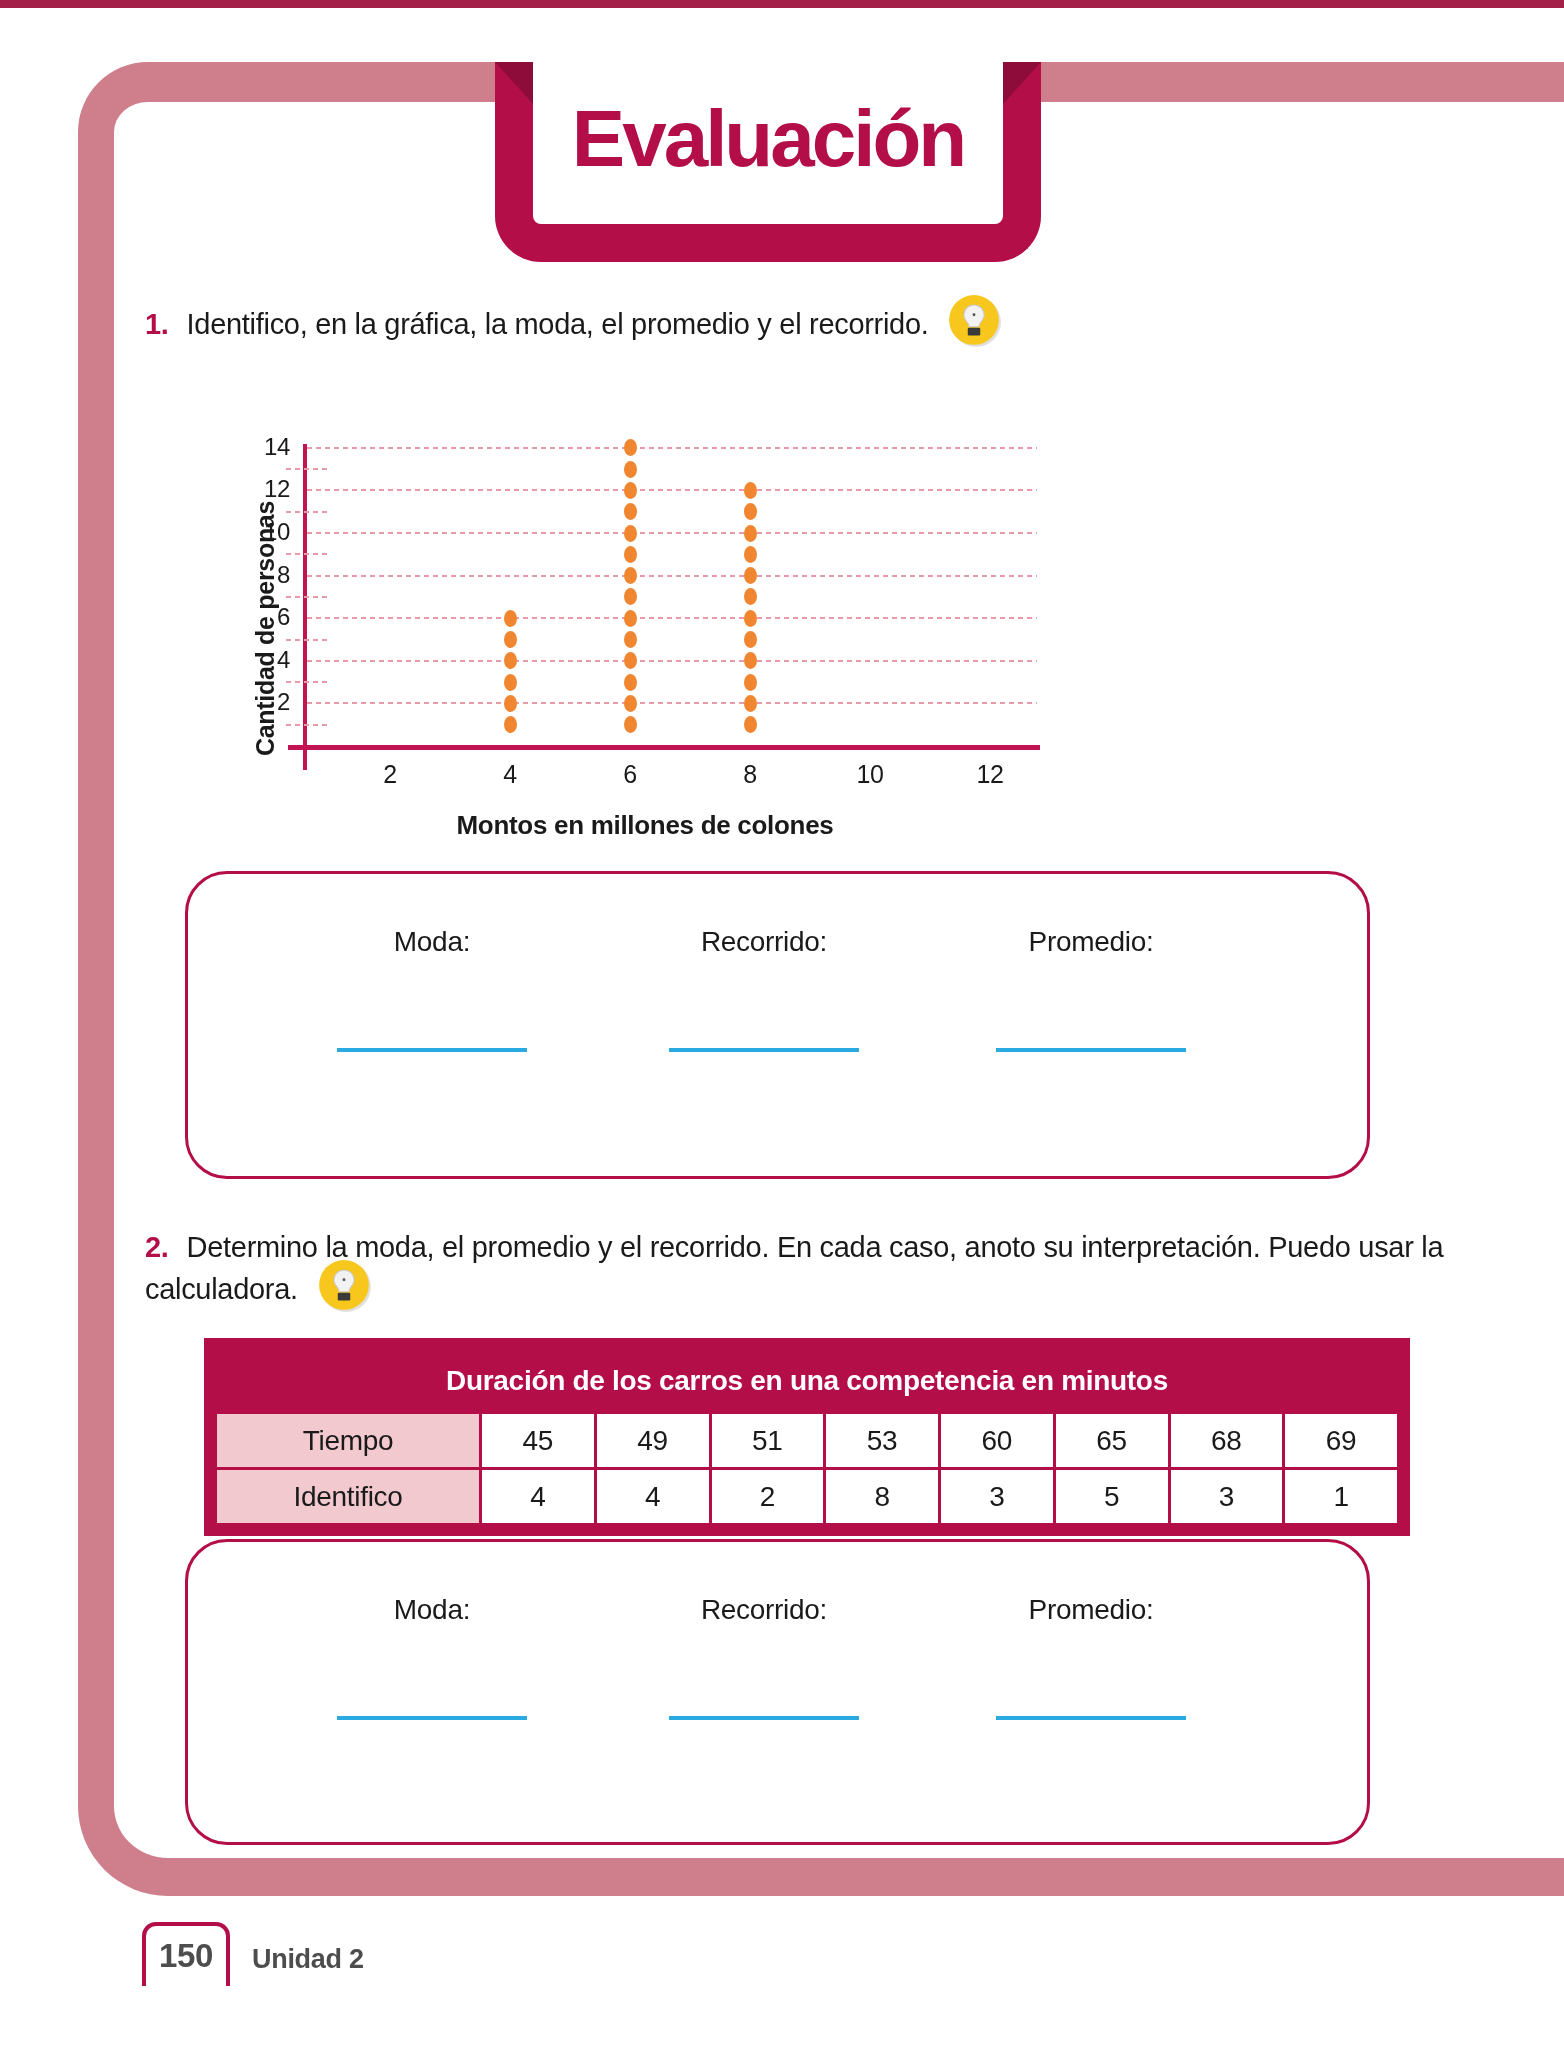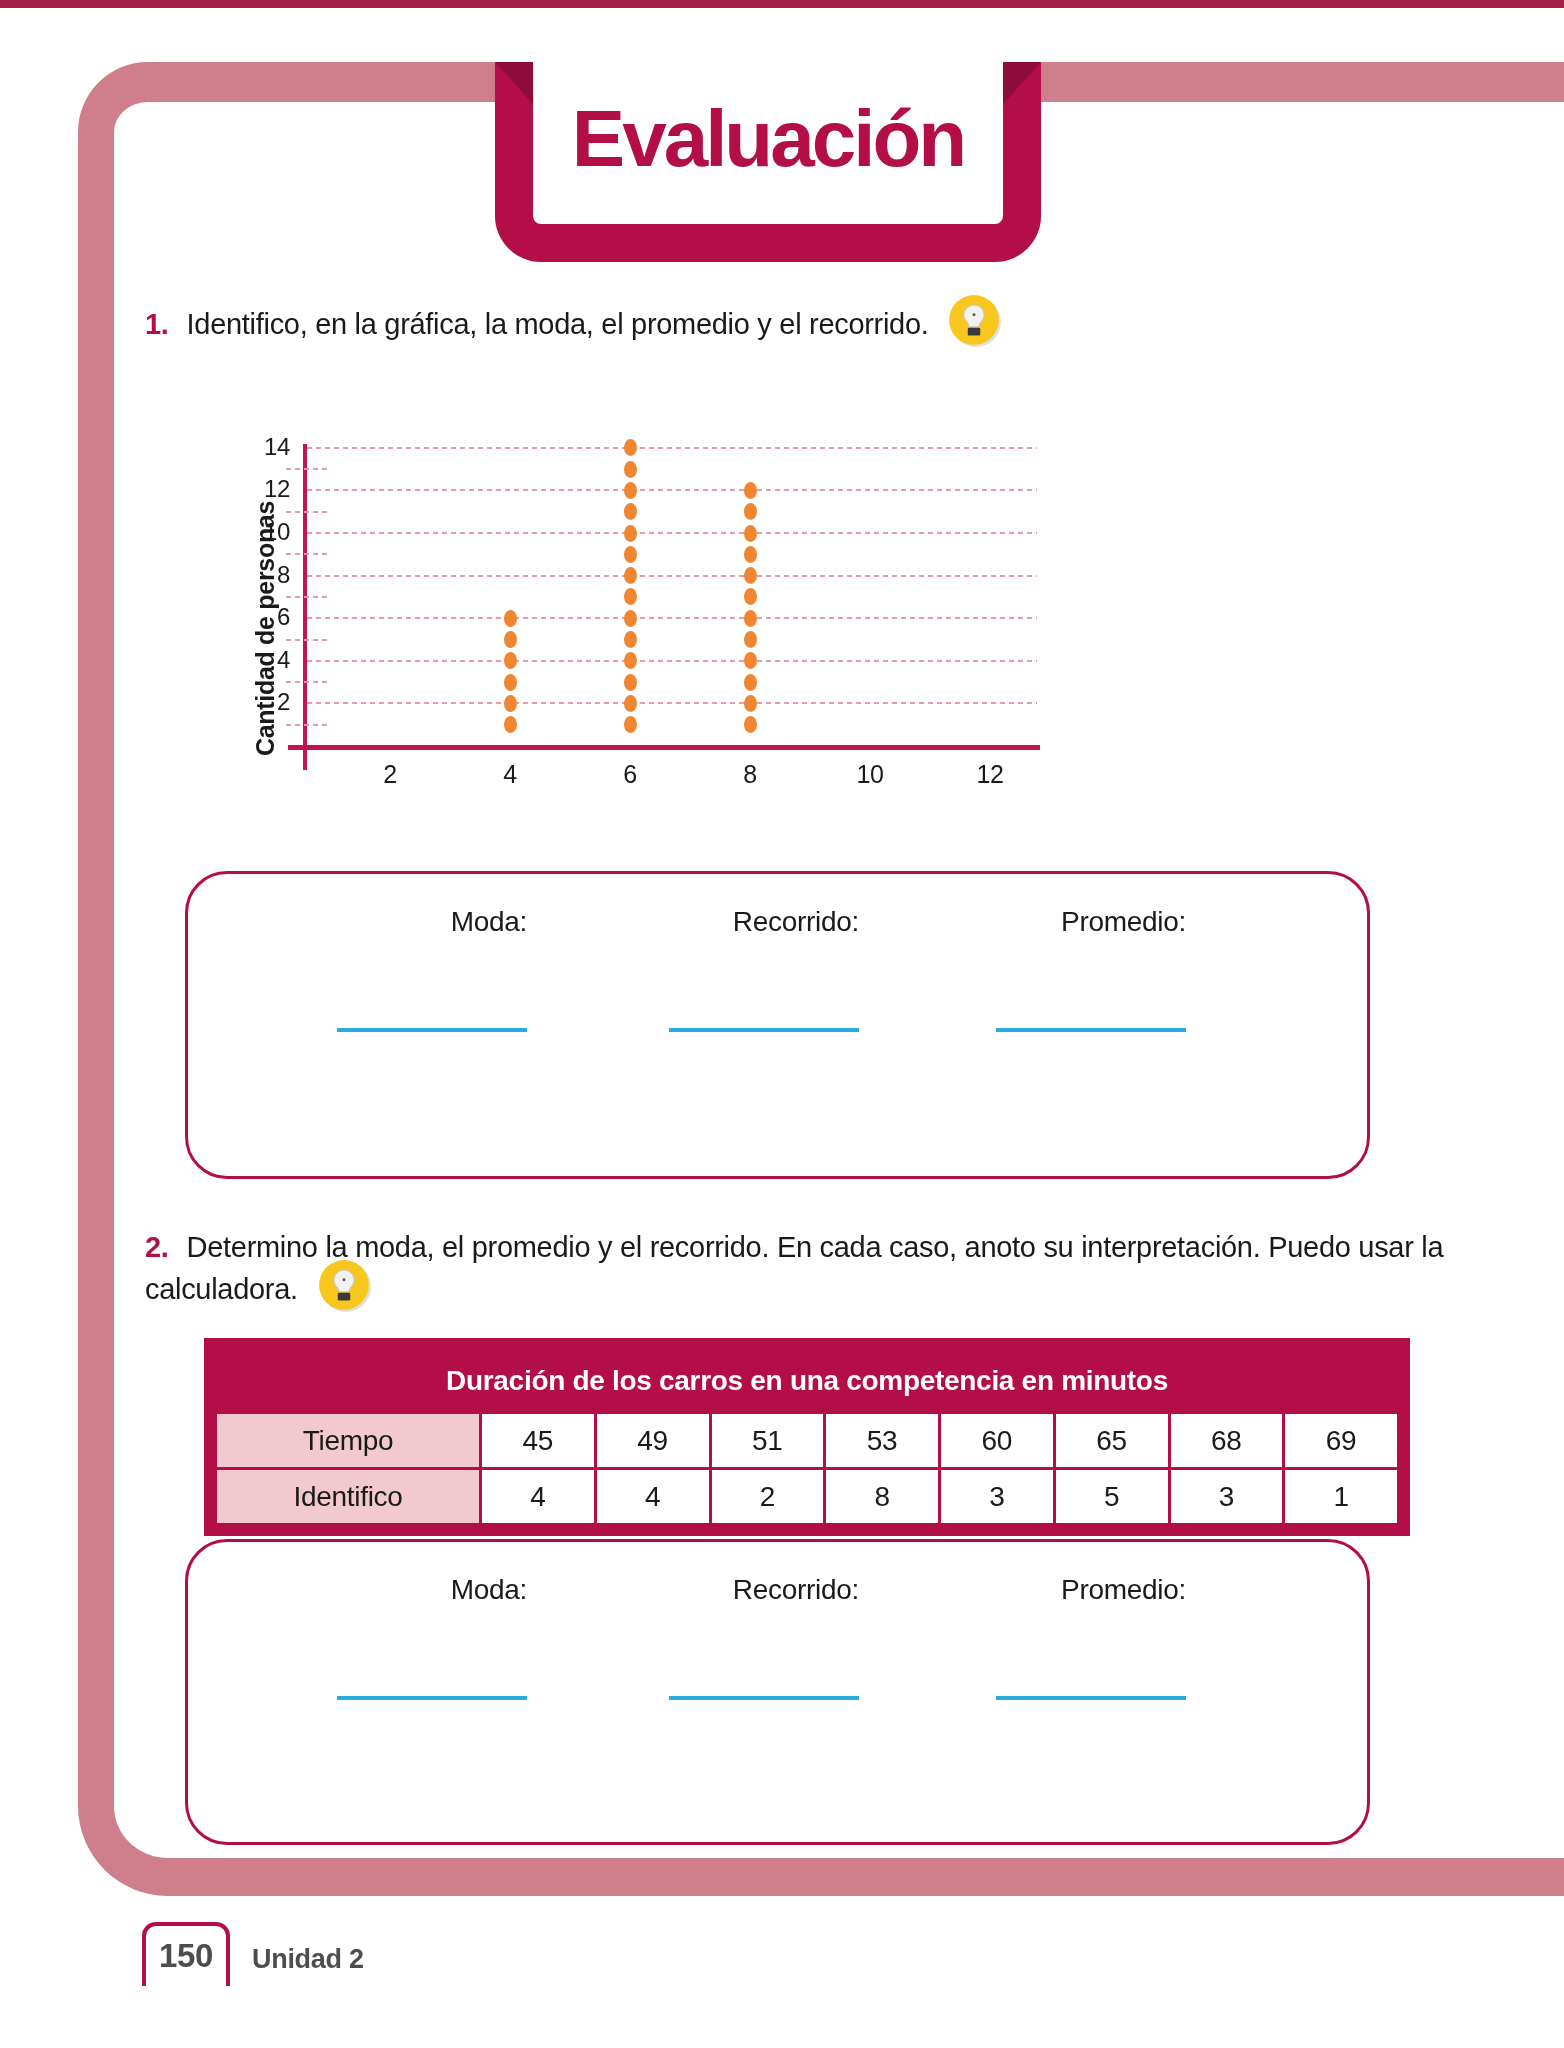--- a/index.html
+++ b/index.html
@@ -52,21 +52,21 @@
   .dot{position:absolute;width:13px;height:17px;border-radius:50%;background:var(--orange);}
   .y-axis-label{position:absolute;left:-95px;top:174px;width:260px;text-align:center;
                 font-size:25px;font-weight:600;transform:rotate(-90deg);}
   .x-axis-label{position:absolute;left:0;top:370px;width:830px;text-align:center;
                 font-size:26px;font-weight:600;}
 
   .answer-box{position:absolute;left:185px;width:1185px;box-sizing:border-box;background:#fff;
               border:3px solid var(--crimson);border-radius:42px;}
   .box1{top:871px;height:308px;}
   .box2{top:1539px;height:306px;}
-  .field{position:absolute;top:32px;width:190px;text-align:right;}
+  .field{position:absolute;top:52px;width:190px;text-align:center;}
   .field.f1{left:149px;} .field.f2{left:481px;} .field.f3{left:808px;}
   .field .lbl{font-size:28px;}
   .field .line{position:absolute;top:122px;left:0;width:190px;height:4px;background:var(--blue);}
 
   .dtable{position:absolute;left:204px;top:1338px;width:1206px;box-sizing:border-box;
           background:var(--crimson);display:grid;
           grid-template-columns:262px repeat(8,1fr);gap:3px;padding:13px;}
   .dtable-title{grid-column:1/-1;height:60px;display:flex;align-items:center;justify-content:center;
                 color:#fff;font-weight:bold;font-size:28px;background:var(--crimson);}
   .cell{height:53px;display:flex;align-items:center;justify-content:center;
@@ -102,20 +102,21 @@
       <circle cx="27" cy="21" r="1.4" fill="#555"></circle>
       <rect x="21" y="33.5" width="12" height="7.5" rx="1.2" fill="#3A3A3A"></rect>
     </svg>
   </div>
 
   <div class="chart">
     <div class="plot">
       <div class="y-axis-label">Cantidad de personas</div>
       <div class="axis-y"></div>
       <div class="axis-x"></div>
+      <div class="x-axis-label">Montos en millones de colones</div>
     <div class="gridstub" style="top: 283.7px;"></div>
         <div class="gridline" style="top: 262.4px;"></div>
         <div class="ytick" style="top: 248.4px;">2</div>
         <div class="gridstub" style="top: 241.1px;"></div>
         <div class="gridline" style="top: 219.8px;"></div>
         <div class="ytick" style="top: 205.8px;">4</div>
         <div class="gridstub" style="top: 198.5px;"></div>
         <div class="gridline" style="top: 177.2px;"></div>
         <div class="ytick" style="top: 163.2px;">6</div>
         <div class="gridstub" style="top: 155.9px;"></div>

